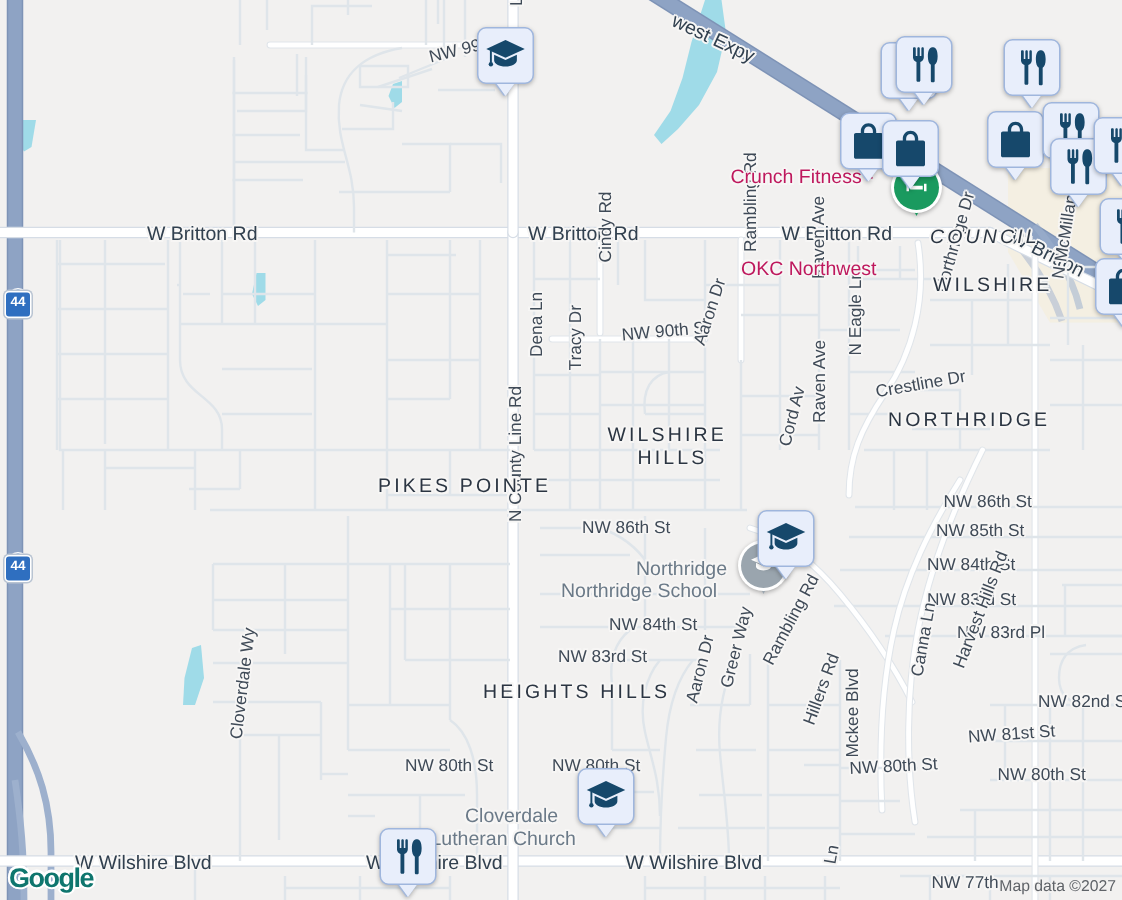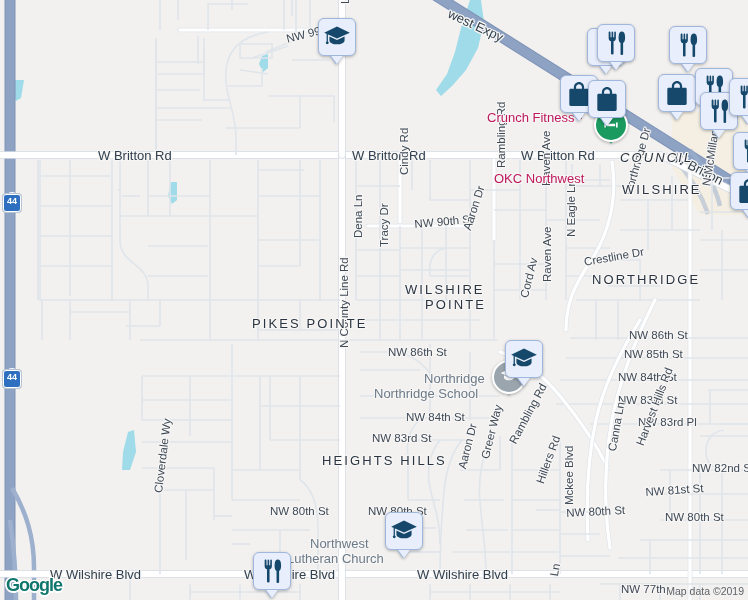--- a/index.html
+++ b/index.html
@@ -460,28 +460,28 @@
       <div class="lbl street" style="left: 152px; top: 492px; transform-origin: 0px 0px; transform: rotate(-83deg);">Cloverdale Wy</div>
       <div class="lbl major" style="left: 50px; top: 567px;">W Wilshire Blvd</div>
       <div class="lbl major" style="left: 244px; top: 567px;">W Wilshire Blvd</div>
       <div class="lbl major" style="left: 417px; top: 567px;">W Wilshire Blvd</div>
       <div class="lbl street" style="left: 548px; top: 575px; transform-origin: 0px 0px; transform: rotate(-80deg);">Ln</div>
       <div class="lbl street" style="left: 621px; top: 583px;">NW 77th</div>
       <div class="lbl hood" style="left: 620px; top: 150px; font-style: italic;">COUNCIL</div>
       <div class="lbl hood" style="left: 622px; top: 182px;">WILSHIRE</div>
       <div class="lbl hood" style="left: 592px; top: 272px;">NORTHRIDGE</div>
       <div class="lbl hood" style="left: 405px; top: 282px;">WILSHIRE</div>
-      <div class="lbl hood" style="left: 425px; top: 297px;">POINTE</div>
+      <div class="lbl hood" style="left: 425px; top: 297px;">HILLS</div>
       <div class="lbl hood" style="left: 252px; top: 316px; text-align: right;">PIKES POINTE</div>
       <div class="lbl hood" style="left: 322px; top: 453px;">HEIGHTS HILLS</div>
       <div class="lbl poi-green" style="left: 487px; top: 110px;">Crunch Fitness -</div>
       <div class="lbl poi-green" style="left: 494px; top: 124px; margin-top: 47px;">OKC Northwest</div>
       <div class="lbl poi" style="left: 424px; top: 371px;">Northridge</div>
       <div class="lbl poi" style="left: 374px; top: 386px;">Northridge School</div>
-      <div class="lbl poi" style="left: 310px; top: 536px;">Northwest</div>
+      <div class="lbl poi" style="left: 310px; top: 536px;">Cloverdale</div>
       <div class="lbl poi" style="left: 287px; top: 551px;">Lutheran Church</div>
     </div>
 
   <div id="shields-layer">
       <div class="shield" style="left: 2px; top: 192px;">
         <div class="cap"></div>
         <div class="plate"></div>
         <div class="num">44</div>
       </div>
       <div class="shield" style="left: 2px; top: 368px;">
@@ -628,15 +628,15 @@
         <div class="tail"></div>
         <div class="body"></div>
         <svg viewBox="0 0 24 24">
           <path fill="#16486b" d="M6.6 2.2c.4 0 .7.3.7.7v4.2h.9V2.9c0-.4.3-.7.7-.7s.7.3.7.7v4.2h.9V2.9c0-.4.3-.7.7-.7s.7.3.7.7v5c0 1.3-.8 2.3-2 2.6v10.6c0 .4-.3.8-.8.8h-.6c-.4 0-.8-.3-.8-.8V10.5c-1.2-.3-2-1.3-2-2.6v-5c0-.4.3-.7.7-.7z"></path>
           <path fill="#16486b" d="M17.3 2.2c1.6 0 2.5 2 2.5 5.1 0 2.5-.6 4.2-1.7 4.8v9.3c0 .4-.3.8-.8.8h-.6c-.4 0-.8-.3-.8-.8v-9.3c-1.1-.6-1.7-2.3-1.7-4.8 0-3.1.9-5.1 2.5-5.1h.6z"></path>
         </svg>
       </div>
     </div>
 
   <div id="google-logo">Google</div>
-  <div id="attribution">Map data ©2019</div>
+  <div id="attribution">Map data ©2027</div>
 
 </div>
 
 </body></html>

